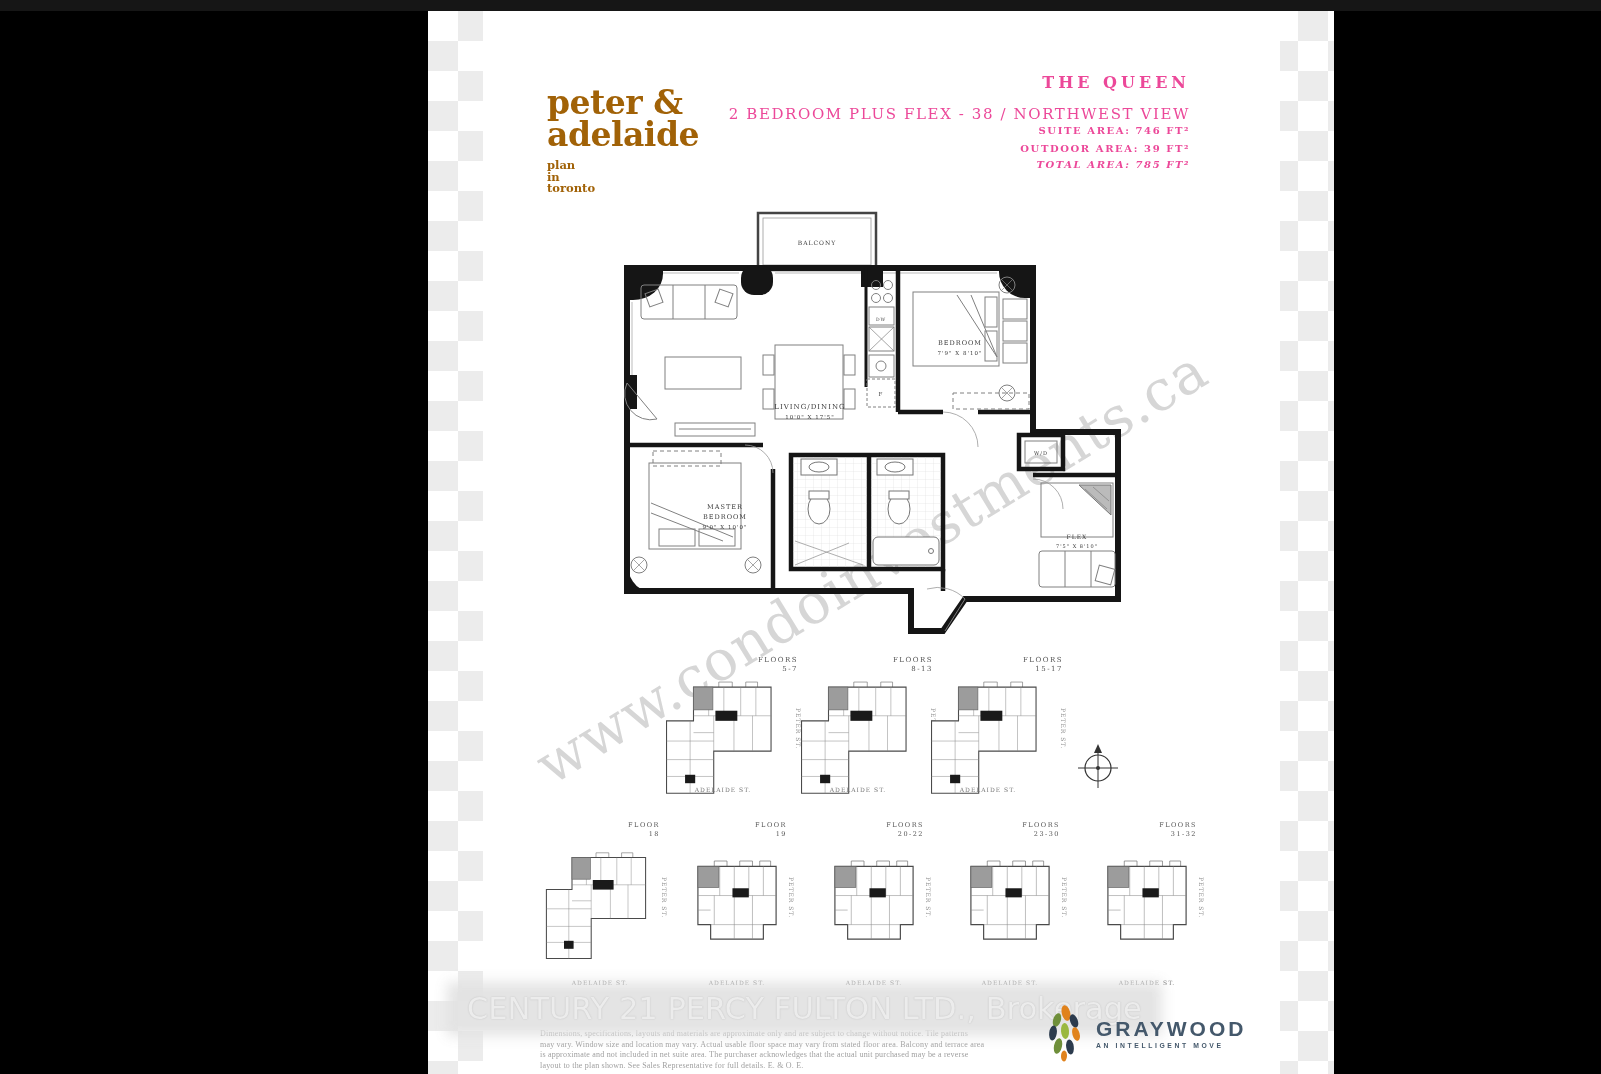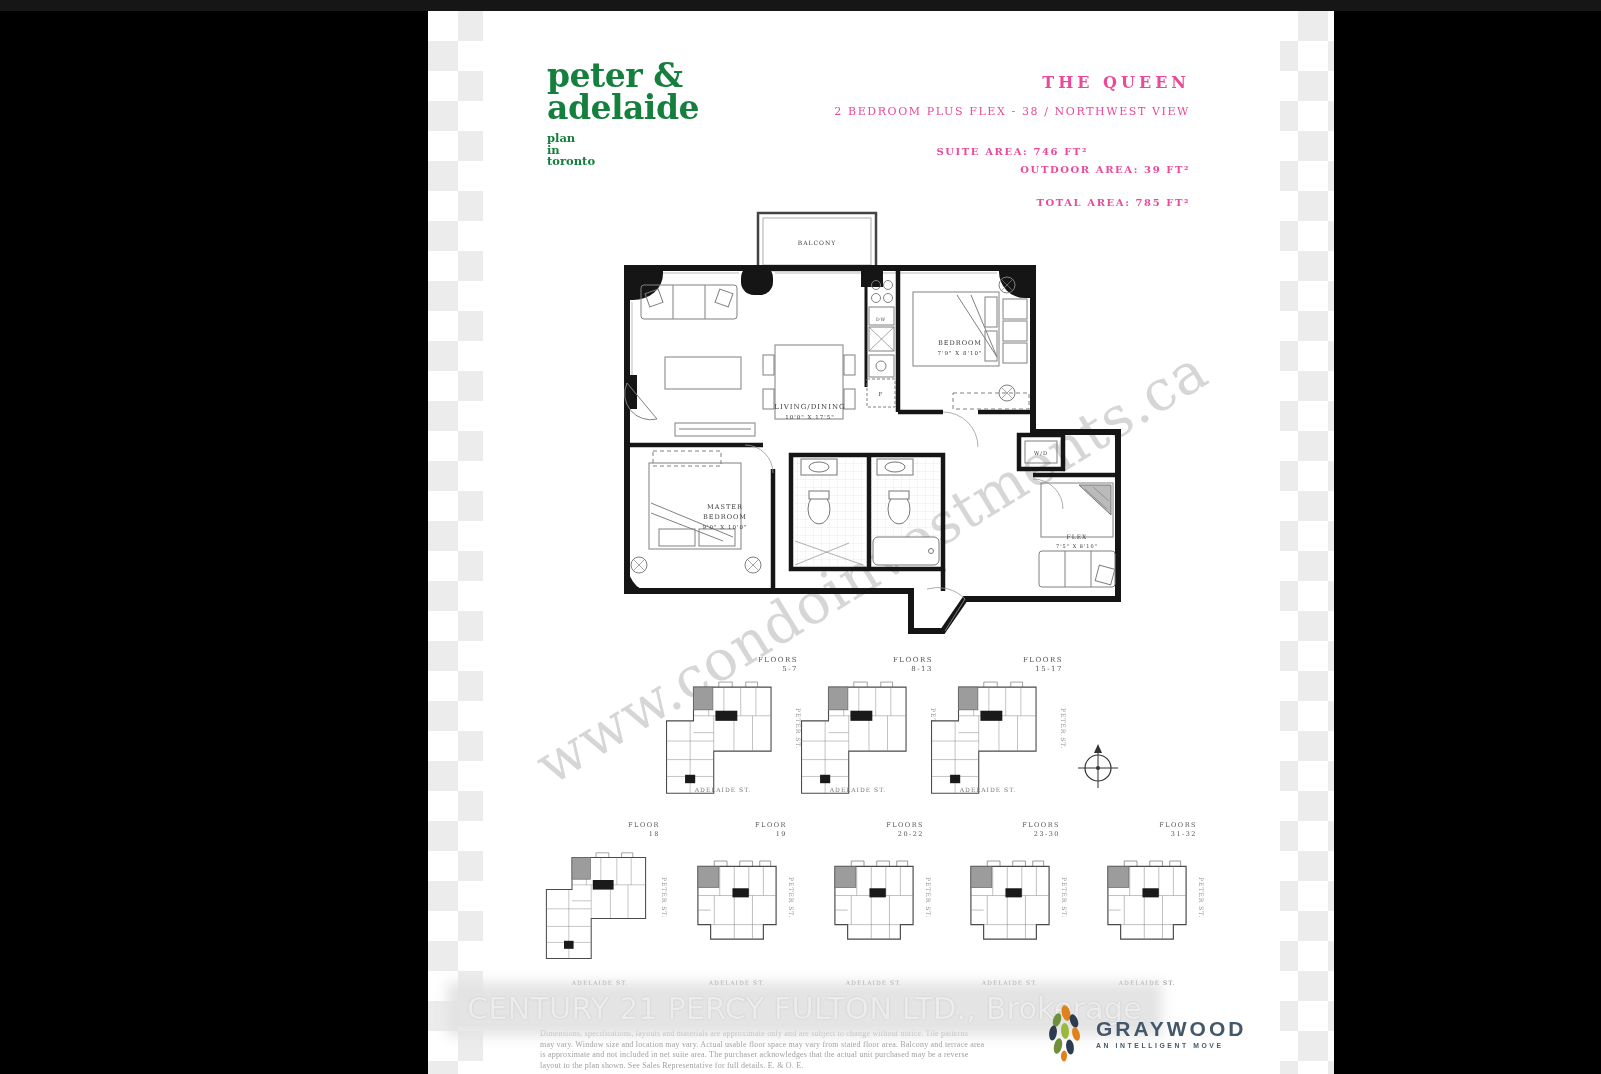--- a/index.html
+++ b/index.html
@@ -8,28 +8,28 @@
   .abs{position:absolute;}
   .topbar{left:0;top:0;width:1601px;height:11px;background:#161616;}
   .viewport{left:428px;top:11px;width:906px;height:1063px;background-color:#fff;
     background-image:
       linear-gradient(45deg,#ececec 25%,transparent 25%,transparent 75%,#ececec 75%),
       linear-gradient(45deg,#ececec 25%,transparent 25%,transparent 75%,#ececec 75%);
     background-size:60px 60px;background-position:0 0,30px 30px;}
   .page{left:55px;top:0;width:797px;height:1063px;background:#fff;}
 
   
-  .logo{left:64px;top:49px;color:#15803d;}
+  .logo{left:64px;top:76px;color:#a16207;}
   .logo .big{font-family:"DejaVu Serif",serif;font-weight:bold;font-size:33px;line-height:32px;letter-spacing:-0.5px;}
   .logo .tag{font-family:"DejaVu Serif",serif;font-weight:bold;font-size:11.5px;line-height:11.5px;margin-top:9px;}
   .unitinfo{right:90px;top:62px;text-align:right;color:#ec4899;font-family:"DejaVu Serif",serif;}
   .unit-name{font-size:16px;font-weight:bold;letter-spacing:4px;}
-  .unit-sub{font-size:11px;letter-spacing:1.6px;margin-top:13px;}
+  .unit-sub{font-size:15px;letter-spacing:1.6px;margin-top:13px;}
   .unit-area{font-size:10px;letter-spacing:1.6px;font-weight:bold;}
-  .a1{margin-top:28px;text-align:center;} .a2{margin-top:7px;} .a3{margin-top:22px;}
+  .a1{margin-top:2px;} .a2{margin-top:7px;} .a3{margin-top:5px;font-style:italic;}
 
   
   .watermark{left:58px;top:726px;font-family:"DejaVu Serif",serif;font-size:56px;letter-spacing:1px;
     color:#9e9e9e;opacity:0.42;white-space:nowrap;transform:rotate(-31.5deg);transform-origin:0 50%;z-index:1;}
 
   
   .plan{left:130px;top:196px;z-index:2;}
   .plan text{font-family:"DejaVu Serif",serif;fill:#3a3a3a;text-anchor:middle;letter-spacing:1px;}
 
   

